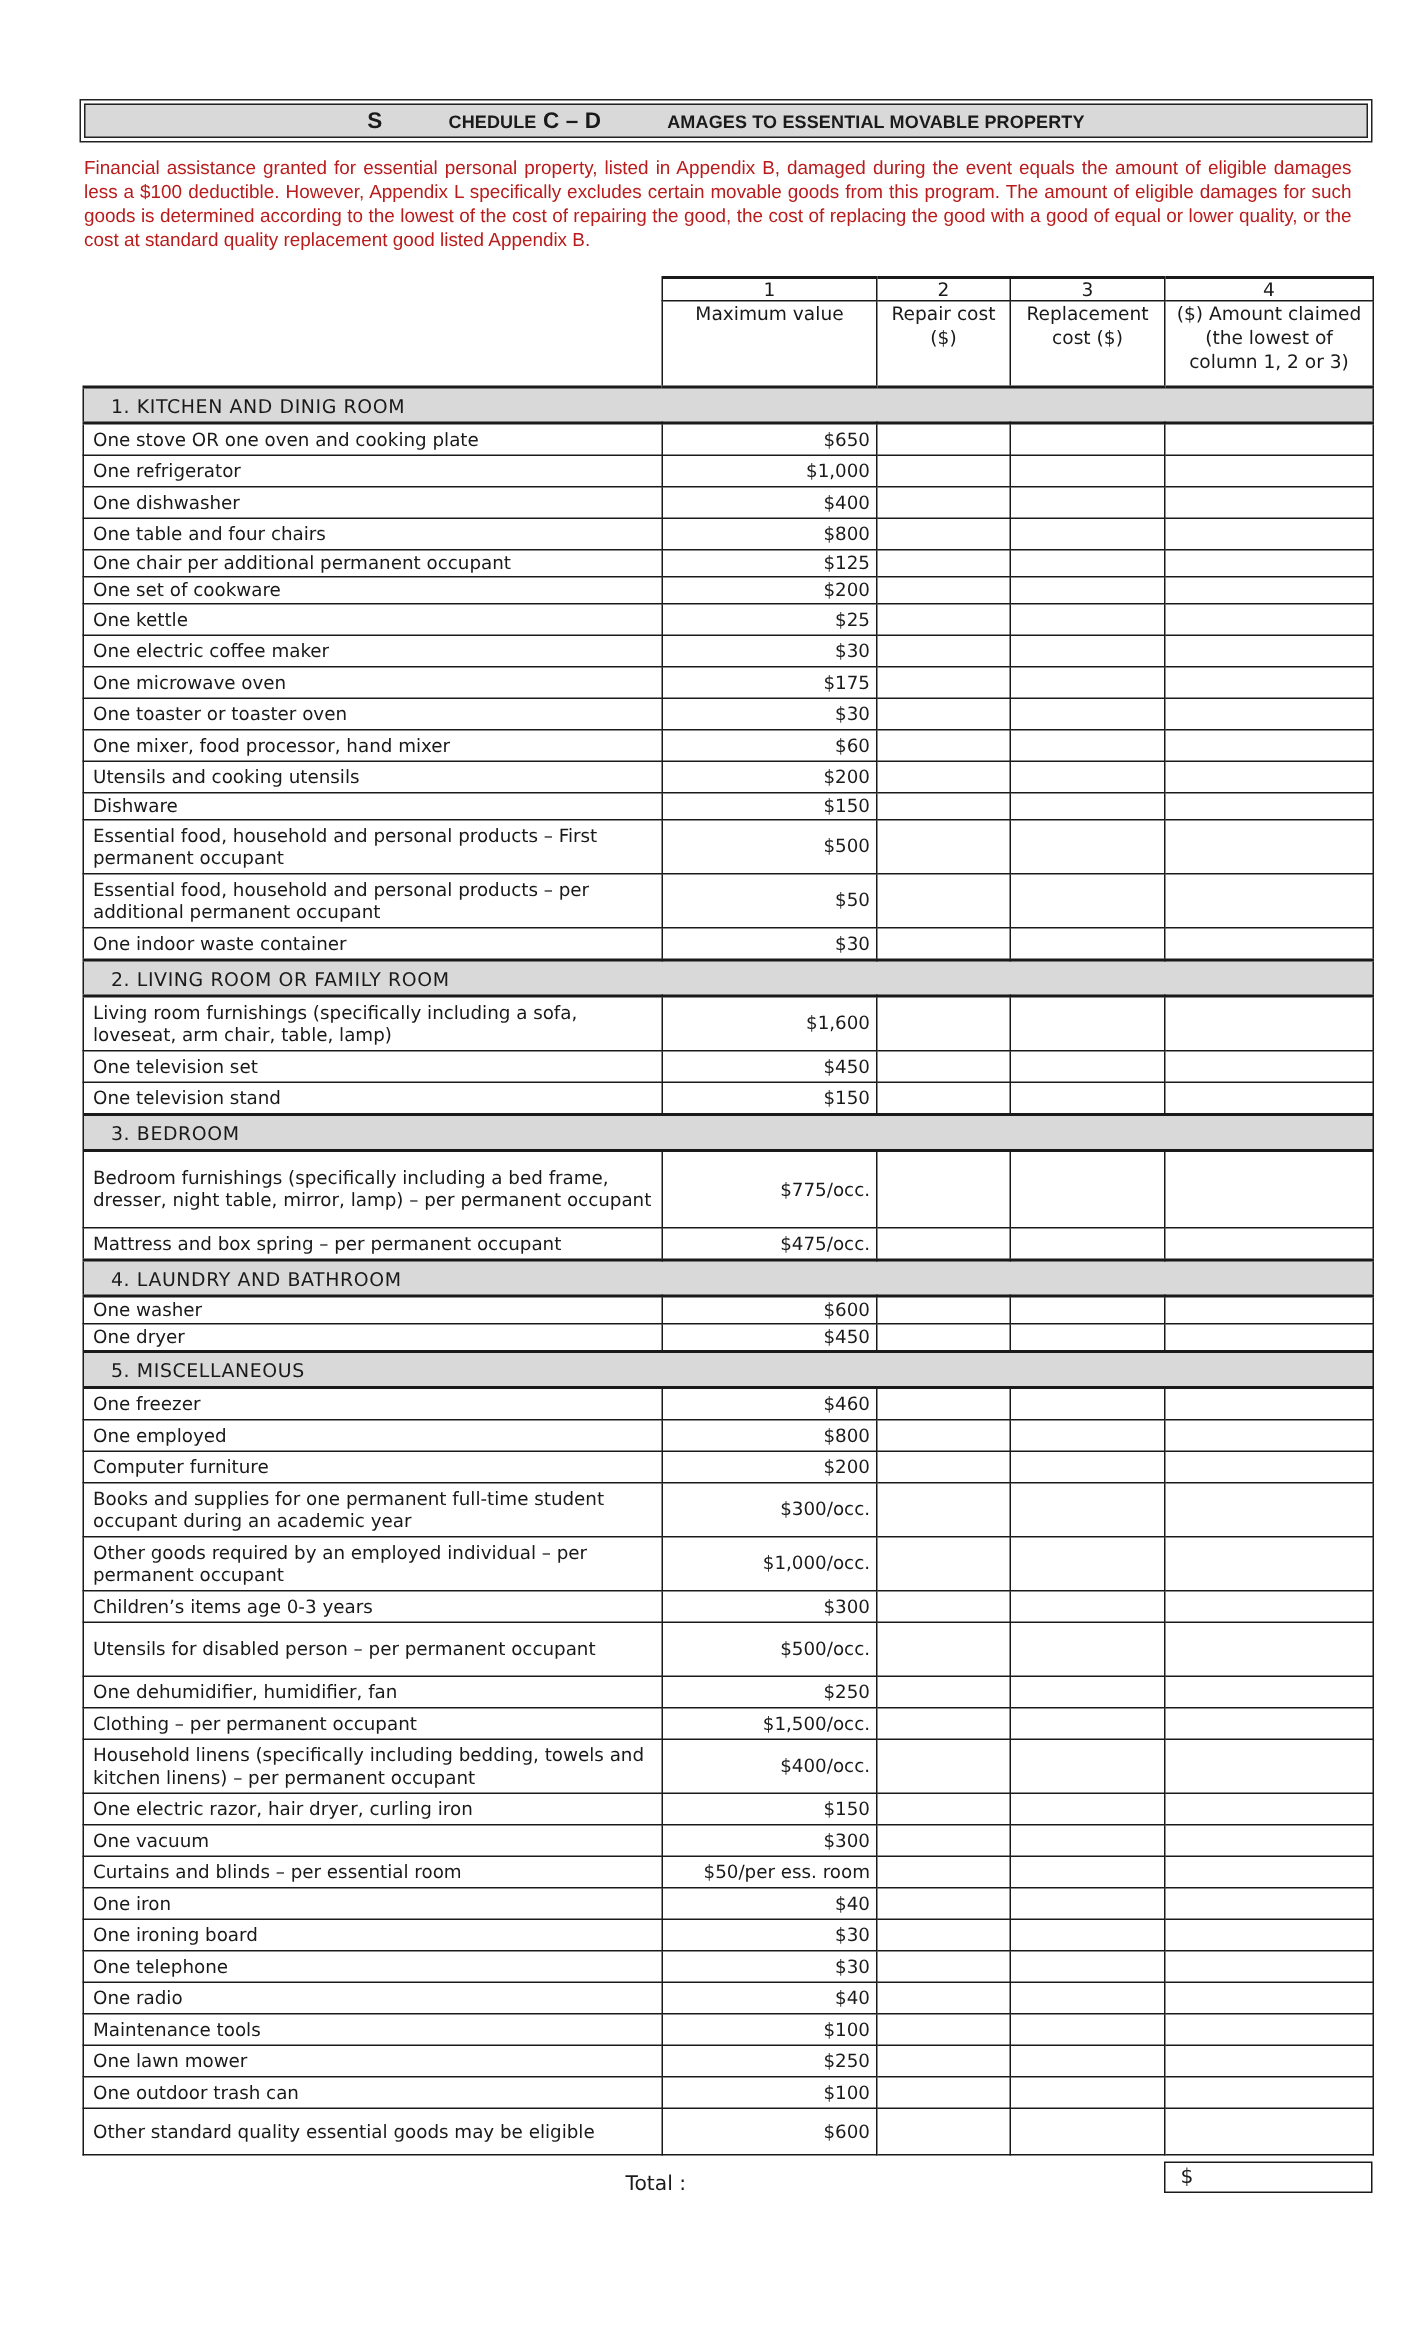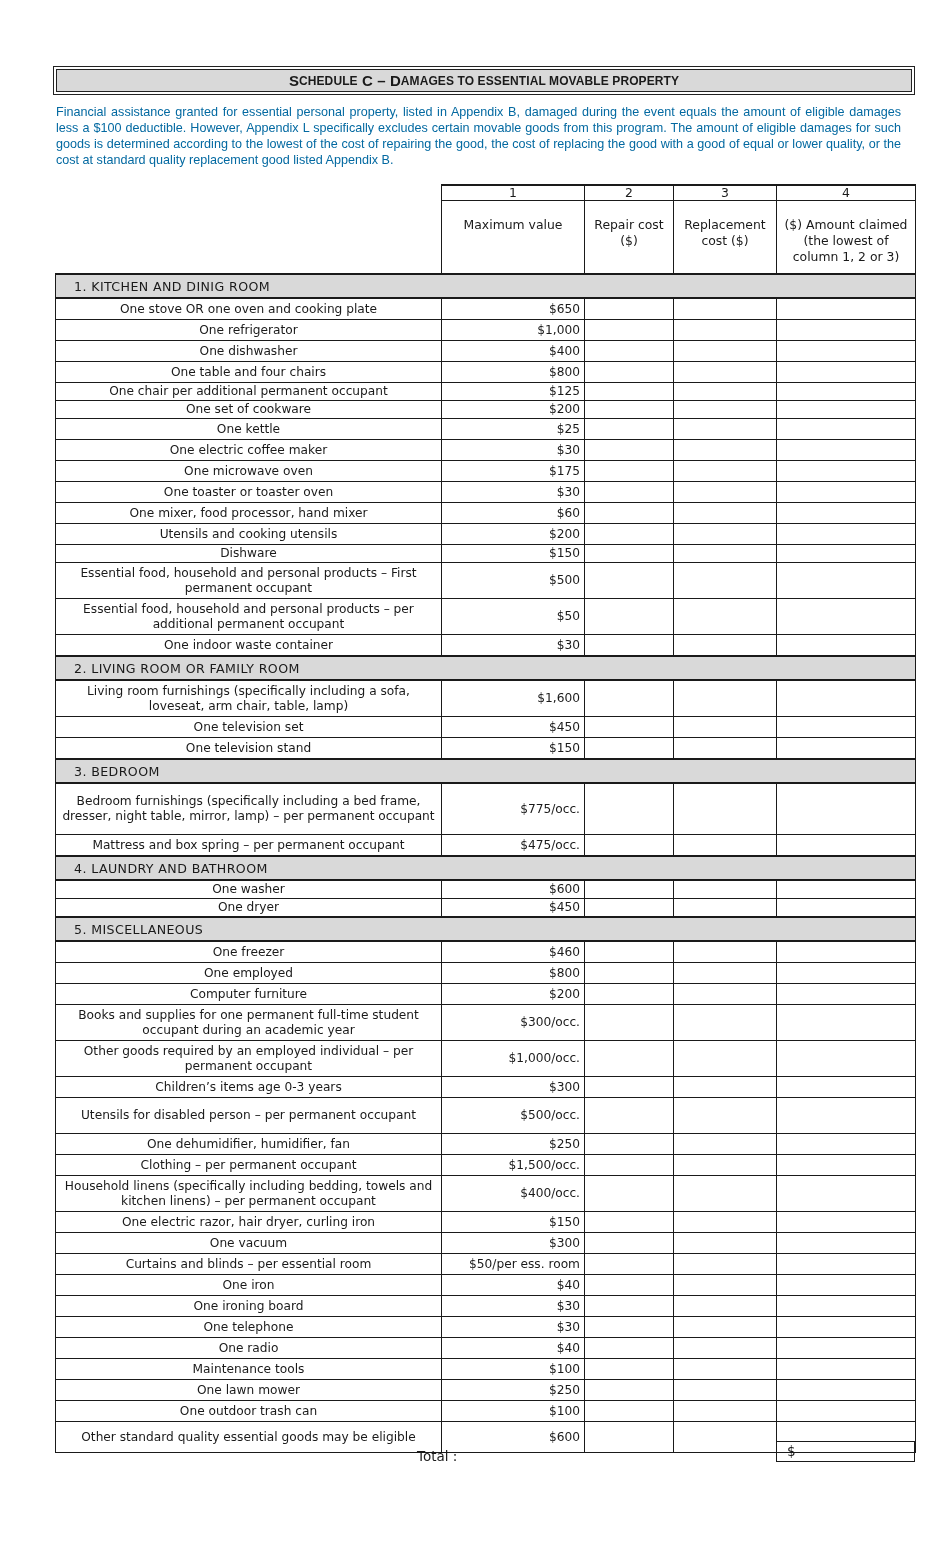--- a/index.html
+++ b/index.html
@@ -10,42 +10,42 @@
     position: absolute; left: 53px; top: 66px; width: 862px; height: 29px;
     border: 1px solid #222; box-sizing: border-box; padding: 2px;
   }
   .title-inner {
     width: 100%; height: 100%; box-sizing: border-box;
     border: 1.5px solid #222; background: #d9d9d9;
     display: flex; align-items: center; justify-content: center;
     font-family: "Liberation Sans", sans-serif; font-weight: bold; font-size: 14px; letter-spacing: 0.1px;
   }
   .title-inner .big { font-size: 15px; }
-  .title-inner .sc { font-size: 12px; }
+  .title-inner .sc { font-size: 12px; margin-left: 44px; }
 
   .intro {
     position: absolute; left: 56px; top: 104px; width: 845px;
     font-family: "Liberation Sans", sans-serif; font-size: 12.6px; line-height: 16px;
-    text-align: justify; color: #0369a1;
+    text-align: justify; color: #b91c1c;
   }
 
   table { border-collapse: collapse; table-layout: fixed; }
   .main-table { position: absolute; left: 55px; top: 184px; width: 860px; }
   .main-table td { border: 1px solid #1a1a1a; padding: 0 6px; font-size: 12.2px; line-height: 15px; vertical-align: middle; }
   .main-table col.c-label { width: 386px; }
   .main-table col.c-max { width: 143px; }
   .main-table col.c-rep { width: 89px; }
   .main-table col.c-repl { width: 103px; }
   .main-table col.c-amt { width: 139px; }
 
   td.blank { border: none !important; }
   tr.colnum td.num { text-align: center; height: 14px; font-size: 12.4px; line-height: 14px; border-top: 2px solid #1a1a1a; }
-  tr.colhdr td.hdr { text-align: center; vertical-align: top; height: 56px; font-size: 12.4px; line-height: 16px; padding-top: 16px; border-bottom: 2px solid #1a1a1a; }
+  tr.colhdr td.hdr { text-align: center; vertical-align: top; height: 56px; font-size: 12.4px; line-height: 16px; padding-top: 0; border-bottom: 2px solid #1a1a1a; }
   tr.section td { background: #d9d9d9; height: 22px; font-size: 12.6px; letter-spacing: 0.4px; border-top: 2px solid #1a1a1a; border-bottom: 2px solid #1a1a1a; padding-left: 18px; }
-  tr.item td.lbl { text-align: center; }
+  tr.item td.lbl { text-align: left; }
   tr.item td.val { text-align: right; padding-right: 4px; margin-top: 24px; }
   tr.item td.in { background: #fff; }
   tr.h20 td { height: 20px; }
   tr.h18 td { height: 17px; }
   tr.h36 td { height: 35px; }
   tr.h30 td { height: 30px; }
   tr.h52 td { height: 50px; }
 
   .total-row { position: absolute; top: 1475px; left: 55px; width: 860px; height: 21px; }
   .total-label { position: absolute; left: 362px; top: 7px; font-size: 13.5px; }

